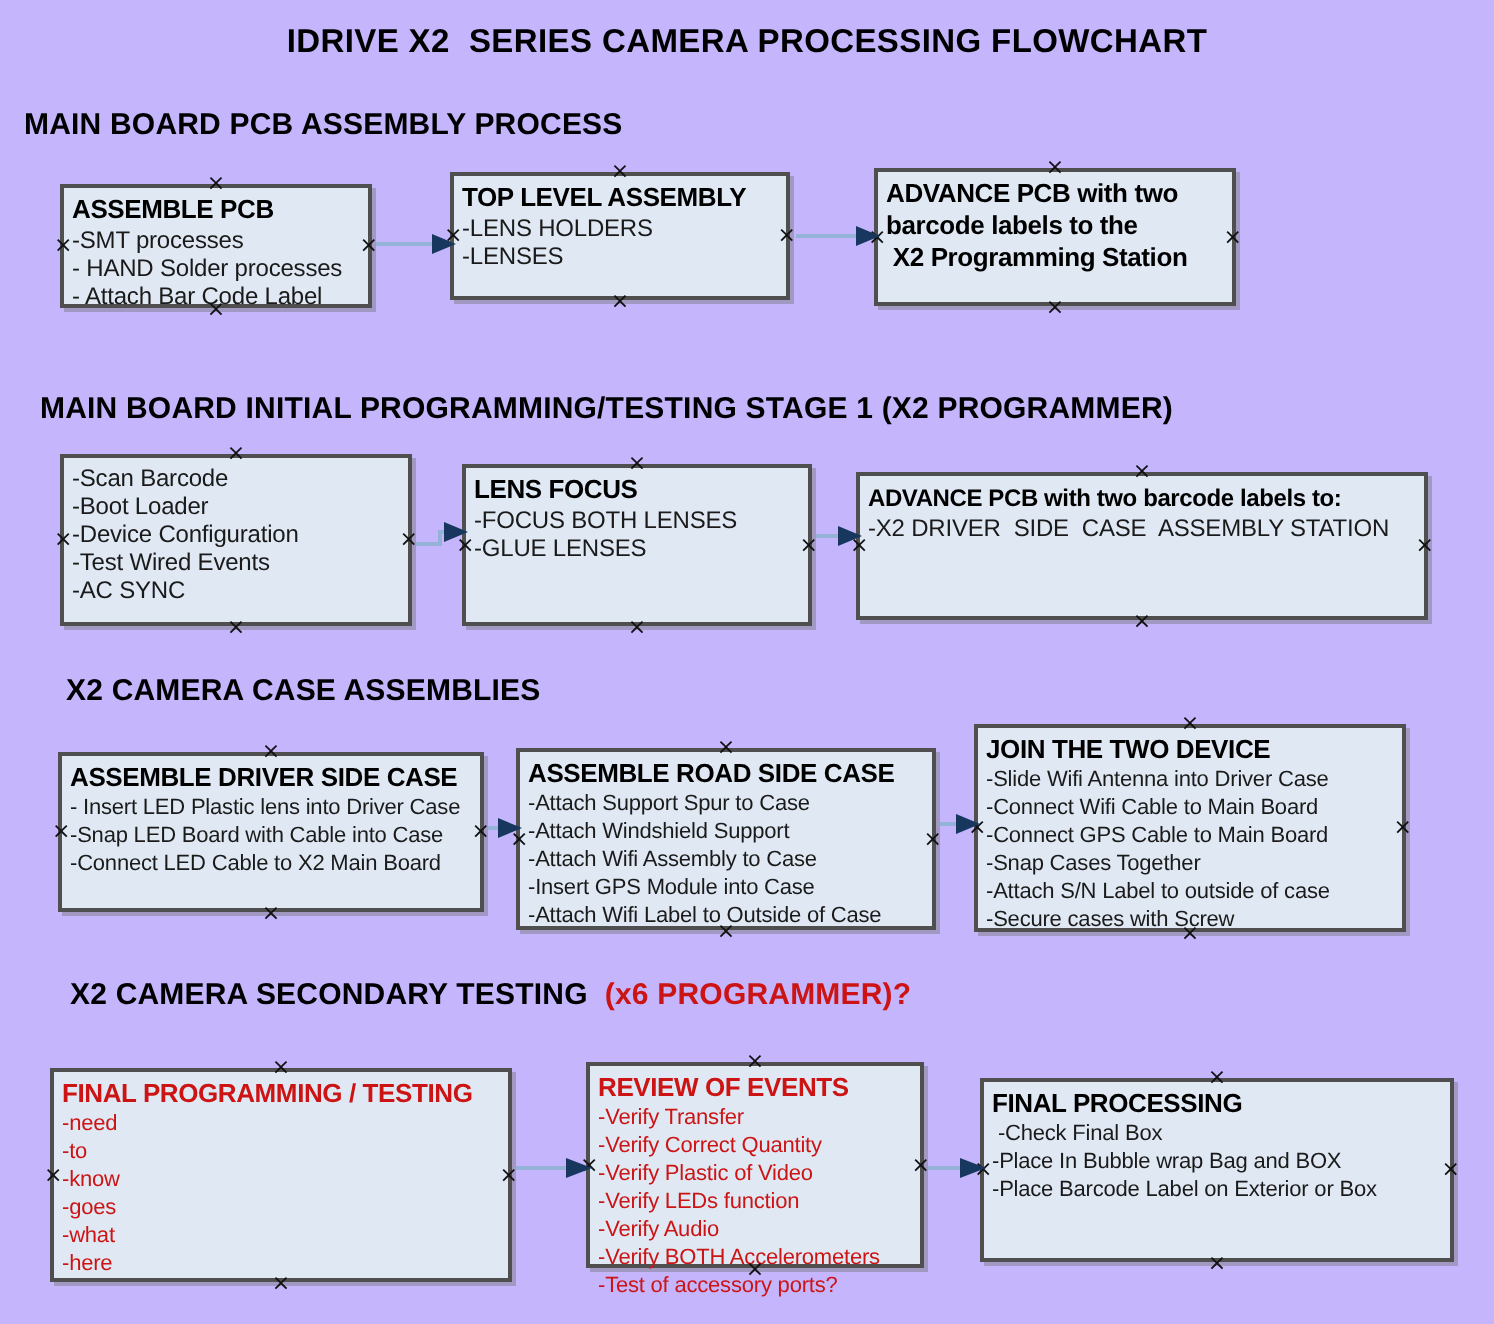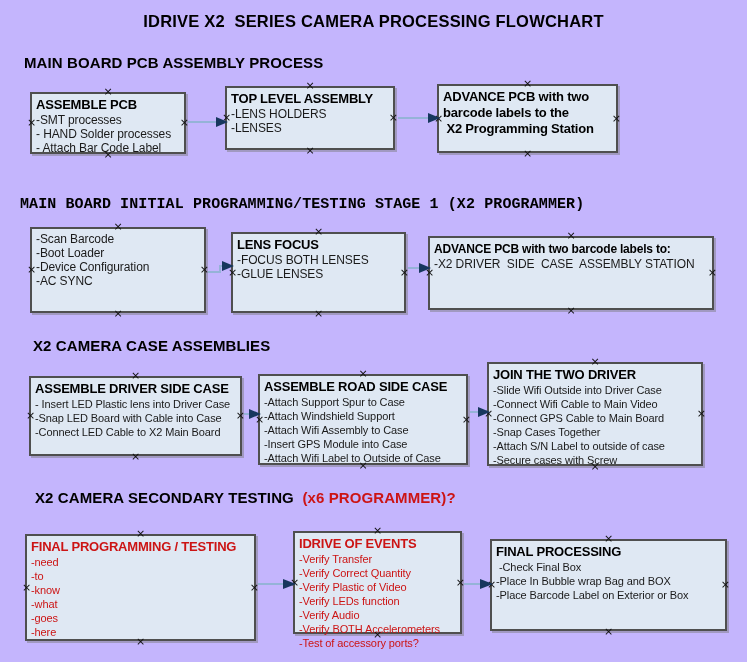--- a/index.html
+++ b/index.html
@@ -7,22 +7,22 @@
   #canvas{position:relative;width:747px;height:662px;background:#c4b5fd;overflow:hidden;}
 
   .page-title{
     position:absolute;top:12px;left:0;width:747px;text-align:center;
     font-size:16.5px;font-weight:bold;color:#000;letter-spacing:.2px;white-space:pre;
   }
   .sec-header{
     position:absolute;font-size:15px;font-weight:bold;color:#000;white-space:pre;letter-spacing:.1px;
   }
   .sec-header .hl{color:var(--red,#cc1414);}
-  #hdr1{left:24px;top:54px;}
-  #hdr2{left:20px;top:196px;font-family:Liberation Mono, monospace;}
+  #hdr1{left:12px;top:54px;}
+  #hdr2{left:20px;top:196px;}
   #hdr3{left:33px;top:337px;}
   #hdr4{left:35px;top:489px;}
 
   .pbox{
     position:absolute;
     background:var(--box-fill,#dfe8f3);
     border:2px solid var(--box-border,#4f4f4f);
     box-shadow:2px 2px 0 rgba(120,120,120,.45);
     box-sizing:border-box;
     padding:3px 4px 0 4px;
@@ -96,20 +96,21 @@
 
   <div class="pbox row2" style="left:30px;top:227px;width:176px;height:86px;">
     <span class="cp cp-t">×</span>
       <span class="cp cp-b">×</span>
       <span class="cp cp-l">×</span>
       <span class="cp cp-r">×</span>
     <div class="bitems">
         <div class="bitem">-Scan Barcode</div>
         <div class="bitem">-Boot Loader</div>
         <div class="bitem">-Device Configuration</div>
+        <div class="bitem">-Test Wired Events</div>
         <div class="bitem">-AC SYNC</div>
       </div>
   </div>
   <div class="pbox row2" style="left:231px;top:232px;width:175px;height:81px;">
     <span class="cp cp-t">×</span>
       <span class="cp cp-b">×</span>
       <span class="cp cp-l">×</span>
       <span class="cp cp-r">×</span>
     <div class="btitle">LENS FOCUS</div>
     <div class="bitems">
@@ -152,52 +153,52 @@
         <div class="bitem">-Attach Wifi Assembly to Case</div>
         <div class="bitem">-Insert GPS Module into Case</div>
         <div class="bitem">-Attach Wifi Label to Outside of Case</div>
       </div>
   </div>
   <div class="pbox row3" style="left:487px;top:362px;width:216px;height:104px;">
     <span class="cp cp-t">×</span>
       <span class="cp cp-b">×</span>
       <span class="cp cp-l">×</span>
       <span class="cp cp-r">×</span>
-    <div class="btitle">JOIN THE TWO DRIVER</div>
-    <div class="bitems">
-        <div class="bitem">-Slide Wifi Outside into Driver Case</div>
-        <div class="bitem">-Connect Wifi Cable to Main Video</div>
+    <div class="btitle">JOIN THE TWO DEVICE</div>
+    <div class="bitems">
+        <div class="bitem">-Slide Wifi Antenna into Driver Case</div>
+        <div class="bitem">-Connect Wifi Cable to Main Board</div>
         <div class="bitem">-Connect GPS Cable to Main Board</div>
         <div class="bitem">-Snap Cases Together</div>
         <div class="bitem">-Attach S/N Label to outside of case</div>
         <div class="bitem">-Secure cases with Screw</div>
       </div>
   </div>
 
   <div class="pbox row4 red" style="left:25px;top:534px;width:231px;height:107px;">
     <span class="cp cp-t">×</span>
       <span class="cp cp-b">×</span>
       <span class="cp cp-l">×</span>
       <span class="cp cp-r">×</span>
     <div class="btitle">FINAL PROGRAMMING / TESTING</div>
     <div class="bitems">
         <div class="bitem">-need</div>
         <div class="bitem">-to</div>
         <div class="bitem">-know</div>
+        <div class="bitem">-goes</div>
         <div class="bitem">-what</div>
-        <div class="bitem">-goes</div>
         <div class="bitem">-here</div>
       </div>
   </div>
   <div class="pbox row4 red" style="left:293px;top:531px;width:169px;height:103px;">
     <span class="cp cp-t">×</span>
       <span class="cp cp-b">×</span>
       <span class="cp cp-l">×</span>
       <span class="cp cp-r">×</span>
-    <div class="btitle">IDRIVE OF EVENTS</div>
+    <div class="btitle">REVIEW OF EVENTS</div>
     <div class="bitems">
         <div class="bitem">-Verify Transfer</div>
         <div class="bitem">-Verify Correct Quantity</div>
         <div class="bitem">-Verify Plastic of Video</div>
         <div class="bitem">-Verify LEDs function</div>
         <div class="bitem">-Verify Audio</div>
         <div class="bitem">-Verify BOTH Accelerometers</div>
         <div class="bitem">-Test of accessory ports?</div>
       </div>
   </div>

